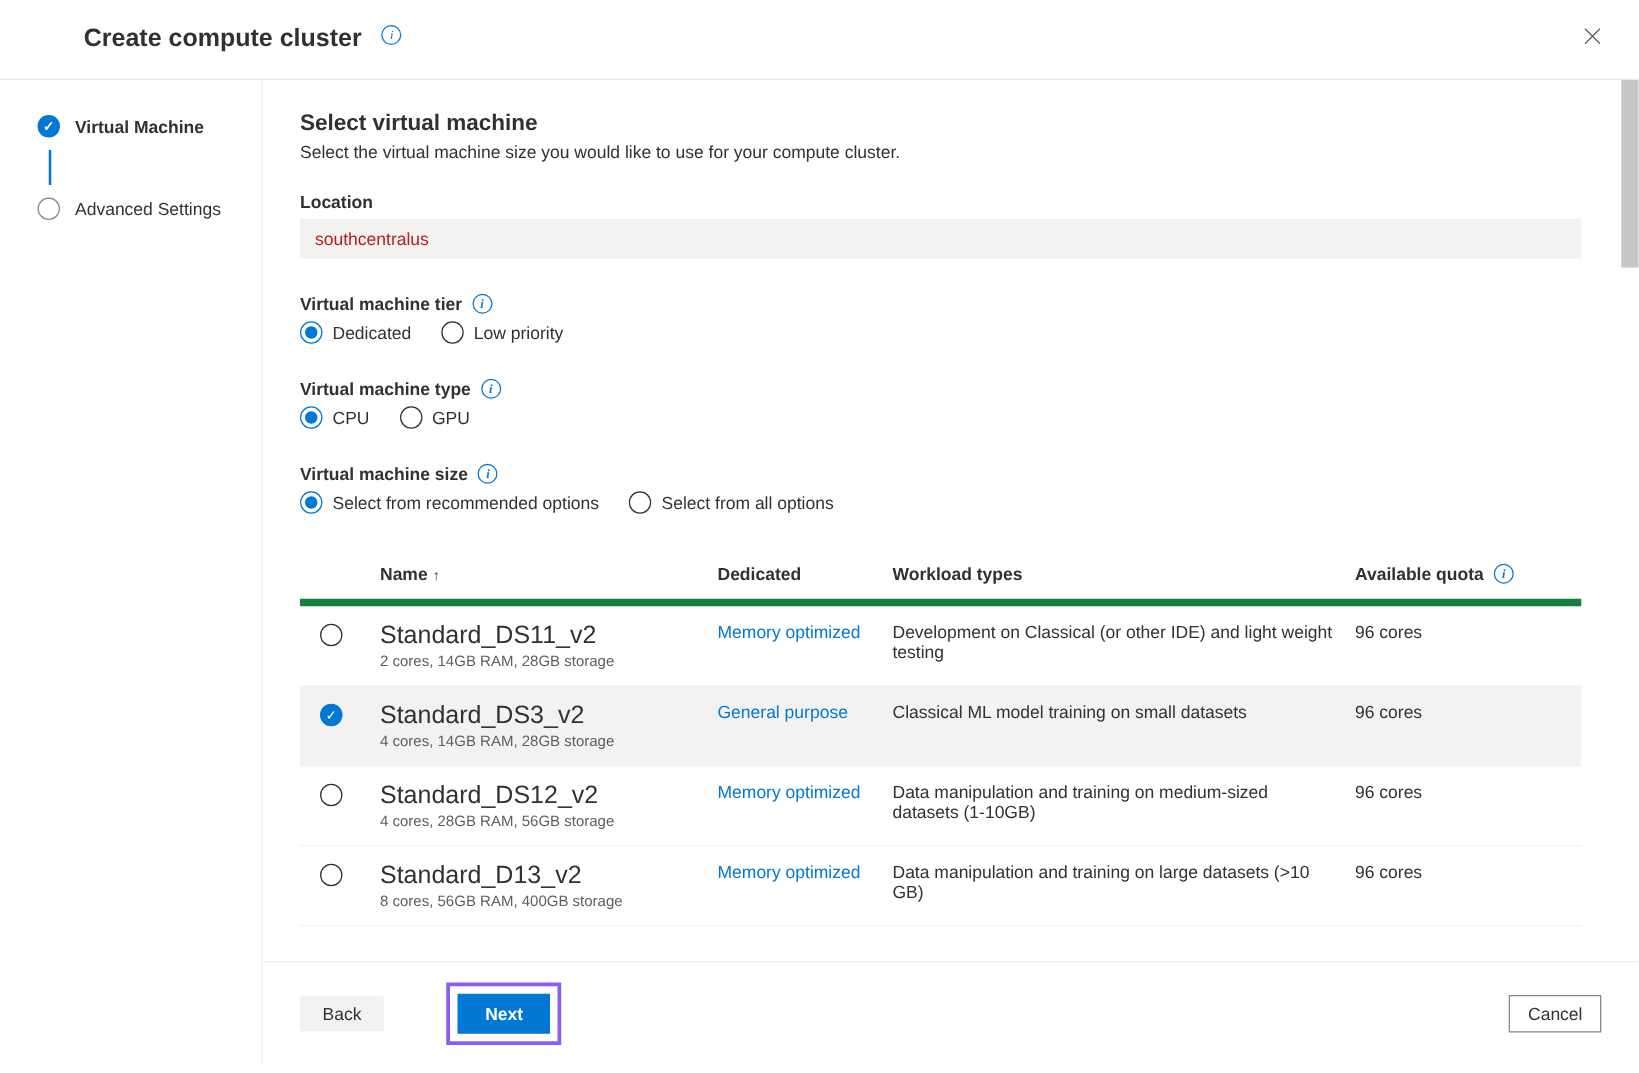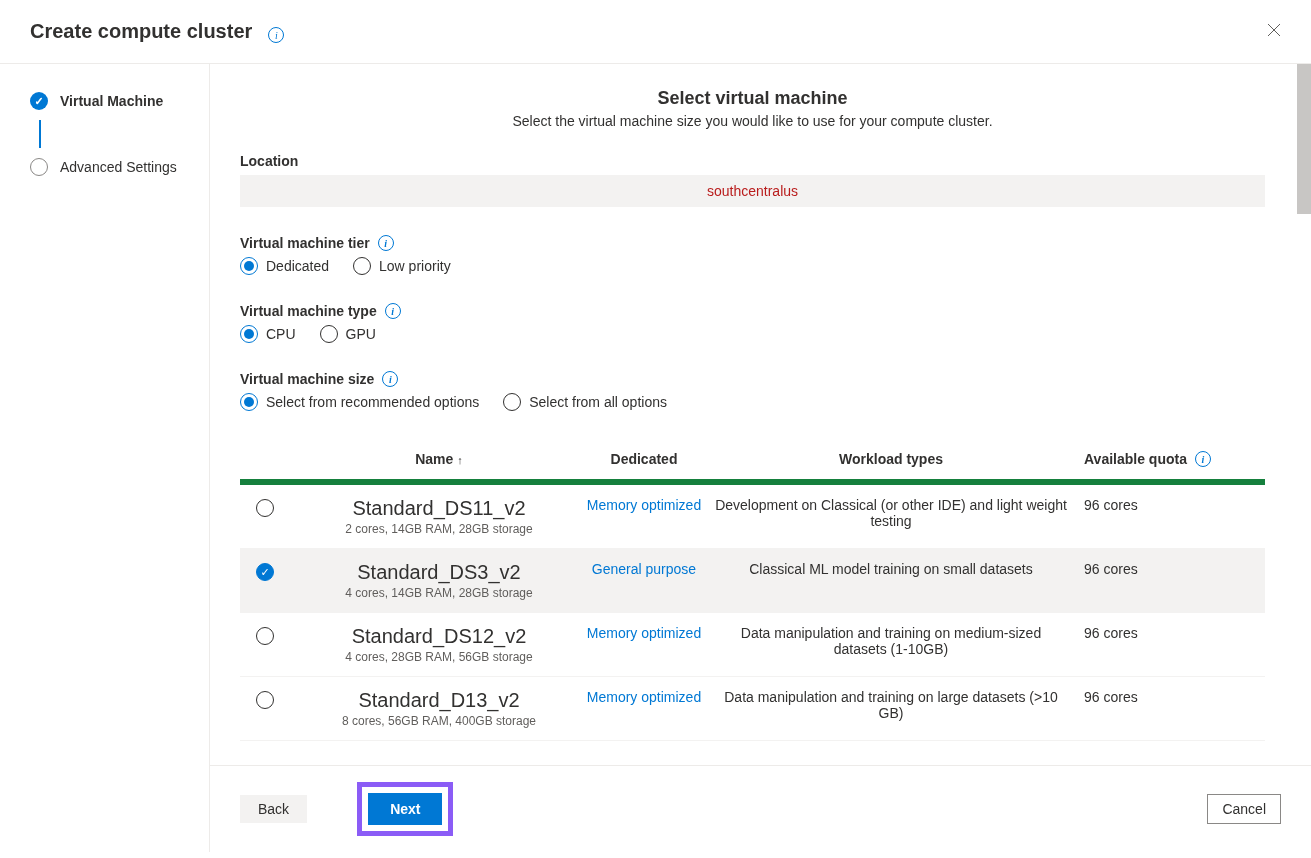--- a/index.html
+++ b/index.html
@@ -1,31 +1,31 @@
 <!DOCTYPE html>
 <html><head>
 <meta charset="utf-8">
 <style>
 * { box-sizing: border-box; margin: 0; padding: 0; }
 body { font-family: 'Segoe UI', Arial, sans-serif; font-size: 14px; color: #323130; background: #fff; width: 1311px; height: 858px; overflow: hidden; }
 .header { display: flex; align-items: center; justify-content: space-between; padding: 20px 30px; border-bottom: 1px solid #edebe9; }
-.header-left { display: flex; align-items: flex-end; gap: 16px; }
+.header-left { display: flex; align-items: flex-start; gap: 16px; margin-left: 37px; }
 .header h1 { font-size: 20px; font-weight: 600; color: #323130; }
 .info-icon { display: inline-flex; align-items: center; justify-content: center; width: 16px; height: 16px; border: 1px solid #0078d4; border-radius: 50%; color: #0078d4; font-size: 10px; font-style: italic; font-family: serif; cursor: pointer; }
 .close-btn { cursor: pointer; color: #605e5c; font-size: 16px; }
 .main-area { display: flex; height: calc(100% - 70px); }
 .sidebar { width: 210px; border-right: 1px solid #edebe9; padding: 24px 0; }
 .step { display: flex; align-items: center; gap: 12px; padding: 4px 24px 4px 30px; cursor: pointer; }
 .step-line { margin: 6px 0 6px 39px; width: 2px; height: 28px; background: #0078d4; }
 .step-circle { width: 18px; height: 18px; border-radius: 50%; display: flex; align-items: center; justify-content: center; flex-shrink: 0; }
 .step-circle.done { background: #0078d4; color: #fff; font-size: 11px; }
 .step-circle.pending { border: 1px solid #8a8886; }
 .step.active { font-weight: 600; }
 .content { flex: 1; display: flex; flex-direction: column; overflow: hidden; position: relative; }
-.content-scroll { flex: 1; overflow-y: scroll; padding: 24px 46px 0 30px; text-align: center; }
+.content-scroll { flex: 1; overflow-y: scroll; padding: 24px 46px 0 30px; }
 .content h2 { font-size: 18px; font-weight: 600; margin-bottom: 4px; }
 .subtitle { color: #323130; margin-bottom: 24px; }
 .section-label { font-weight: 600; margin-bottom: 6px; display: flex; align-items: center; gap: 8px; margin-top: 24px; }
 .location-box { background: #f3f2f1; padding: 8px 12px; color: #b91c1c; margin-bottom: 28px; }
 .radio-group { display: flex; gap: 24px; margin-bottom: 28px; }
 .radio-row { display: flex; align-items: center; gap: 8px; cursor: pointer; }
 .radio { width: 18px; height: 18px; border: 1px solid #323130; border-radius: 50%; display: flex; align-items: center; justify-content: center; }
 .radio.checked { border-color: #0078d4; }
 .radio-dot-checked { width: 10px; height: 10px; border-radius: 50%; background: #0078d4; }
 .table { width: 100%; margin-top: 16px; }
@@ -42,21 +42,21 @@
 .row-radio.checked { background: #0078d4; border-color: #0078d4; color: #fff; font-size: 11px; }
 .vm-name { font-size: 20px; }
 .vm-spec { color: #605e5c; font-size: 12px; margin-top: 2px; }
 .cat-link { color: #0078d4; }
 .sort-arrow { font-size: 11px; margin-left: 4px; }
 .footer { display: flex; align-items: center; padding: 16px 30px; border-top: 1px solid #edebe9; background: #fff; }
 .btn { padding: 6px 18px; font-size: 14px; cursor: pointer; border: none; }
 .btn-back { background: #f3f2f1; color: #323130; margin-right: 50px; }
 .btn-next { background: #0078d4; color: #fff; font-weight: 600; padding: 8px 22px; }
 .btn-cancel { background: #fff; border: 1px solid #8a8886; color: #323130; margin-left: auto; padding: 6px 14px; }
-.next-highlight { border: 5px solid #8b5cf6; padding: 6px; display: inline-block; }
+.next-highlight { border: 3px solid #8b5cf6; padding: 6px; display: inline-block; }
 .scrollbar-fake { position: absolute; right: 0; top: 0; width: 14px; height: 150px; background: #c8c6c4; }
 </style>
 </head>
 <body>
 
 <div class="header">
   <div class="header-left">
     <h1>Create compute cluster</h1>
     <span class="info-icon">i</span>
   </div>

